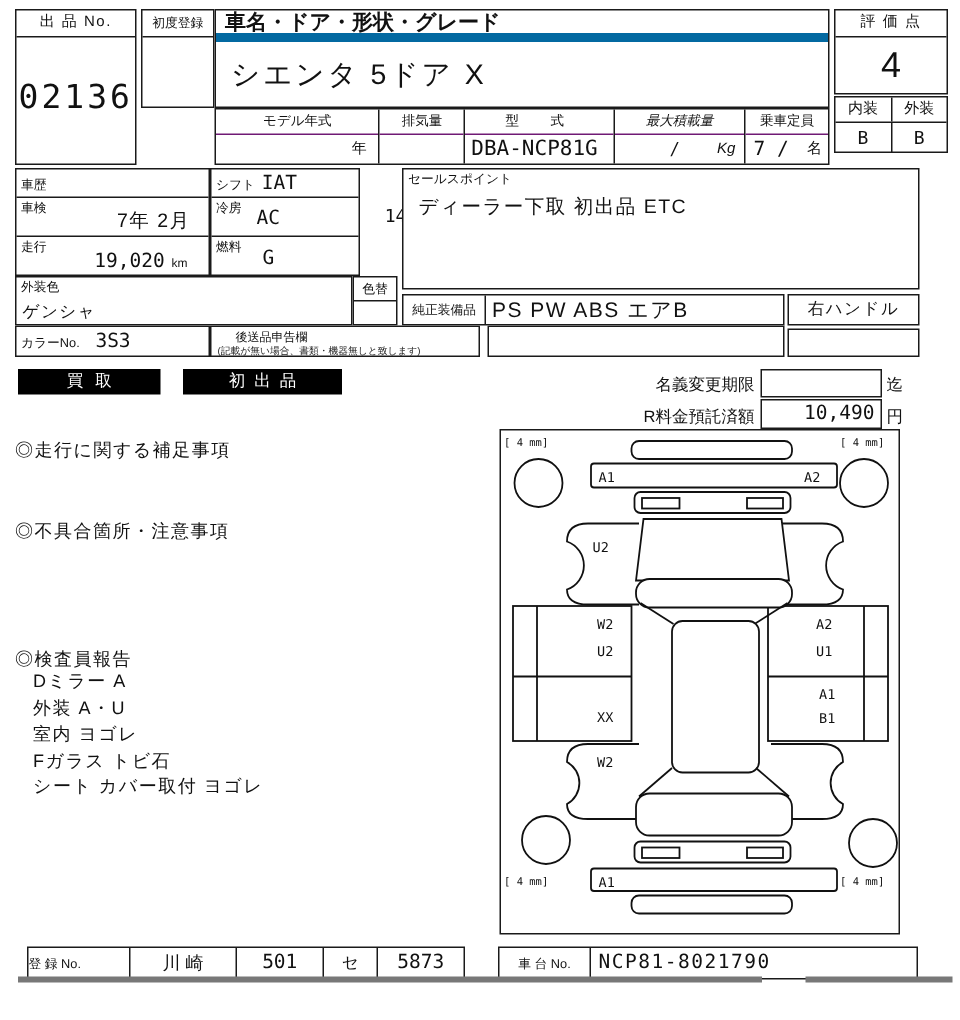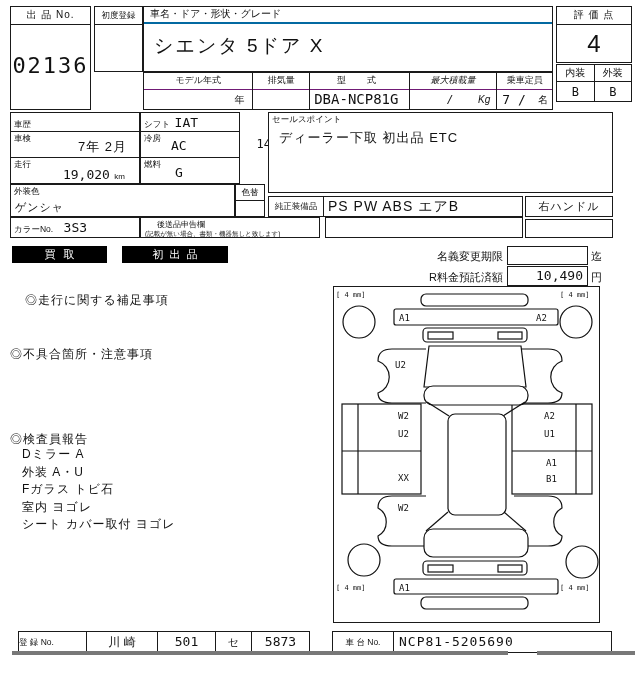--- a/index.html
+++ b/index.html
@@ -34,21 +34,21 @@
   <div class="box" style="left:10px;top:6px;width:81px;height:104px;">
     <div class="clab">出 品 No.</div>
     <div class="mono" style="text-align:center;margin-top:28px;font-size:22px;letter-spacing:2px;">02136</div>
   </div>
 
   <div class="box" style="left:94px;top:6px;width:49px;height:66px;">
     <div class="clab" style="font-size:8.5px;letter-spacing:0;">初度登録</div>
   </div>
 
   <div class="box" style="left:143px;top:6px;width:410px;height:66px;">
-    <div style="border-bottom:2px solid #0369a1;font-size:10px;height:15px;line-height:14px;padding-left:6px;">車名・ドア・形状・グレード</div>
+    <div style="border-bottom:6px solid #0369a1;font-size:14px;height:15px;line-height:14px;padding-left:6px;font-weight:bold;">車名・ドア・形状・グレード</div>
     <div style="font-size:19px;letter-spacing:2px;padding:9px 0 0 10px;font-weight:500;">シエンタ 5ドア  X</div>
   </div>
 
   <div class="specrow">
     <div class="spec-cell" style="width:110px;">
       <div class="sl">モデル年式</div>
       <div class="sv" style="text-align:right;padding-right:8px;font-size:10px;">年</div>
     </div>
     <div class="spec-cell" style="width:57px;">
       <div class="sl">排気量</div>
@@ -163,28 +163,28 @@
   <div class="nob" style="left:395px;top:249px;width:108px;text-align:right;font-size:11px;">名義変更期限</div>
   <div class="box" style="left:507px;top:246px;width:81px;height:19px;"></div>
   <div class="nob" style="left:591px;top:249px;font-size:11px;">迄</div>
 
   <div class="nob" style="left:395px;top:270px;width:108px;text-align:right;font-size:11px;">R料金預託済額</div>
   <div class="box" style="left:507px;top:266px;width:81px;height:20px;">
     <div class="mono" style="text-align:right;font-size:13px;line-height:18px;padding-right:4px;">10,490</div>
   </div>
   <div class="nob" style="left:591px;top:270px;font-size:11px;">円</div>
 
-  <div class="hdg" style="left:25px;top:292px;">◎走行に関する補足事項</div>
+  <div class="hdg" style="left:10px;top:292px;">◎走行に関する補足事項</div>
   <div class="hdg" style="left:10px;top:346px;">◎不具合箇所・注意事項</div>
   <div class="hdg" style="left:10px;top:431px;">◎検査員報告</div>
   <div class="nob" style="left:22px;top:446px;">
     <div class="insp-item">Dミラー A</div>
     <div class="insp-item">外装 A・U</div>
+    <div class="insp-item">室内 ヨゴレ</div>
     <div class="insp-item">Fガラス トビ石</div>
-    <div class="insp-item">室内 ヨゴレ</div>
     <div class="insp-item">シート カバー取付 ヨゴレ</div>
   </div>
 
   <div class="box" style="left:333px;top:286px;width:267px;height:337px;">
     <svg width="265" height="335" viewBox="0 0 265 335">
       <g stroke="#111" stroke-width="1.2" fill="none">
 
         <circle cx="25" cy="35" r="16"></circle>
         <circle cx="242" cy="35" r="16"></circle>
         <circle cx="30" cy="273" r="16"></circle>
@@ -245,19 +245,19 @@
   <div class="box" style="left:18px;top:631px;width:292px;height:22px;display:flex;">
     <div style="width:67px;border-right:1px solid #1a1a1a;font-size:8.5px;text-align:left;line-height:20px;">登 録 No.</div>
     <div style="width:70px;border-right:1px solid #1a1a1a;font-size:12px;text-align:center;line-height:20px;">川  崎</div>
     <div class="mono" style="width:57px;border-right:1px solid #1a1a1a;font-size:13px;text-align:center;line-height:20px;">501</div>
     <div style="width:35px;border-right:1px solid #1a1a1a;font-size:11px;text-align:center;line-height:20px;">セ</div>
     <div class="mono" style="flex:1;font-size:13px;text-align:center;line-height:20px;">5873</div>
   </div>
 
   <div class="box" style="left:332px;top:631px;width:280px;height:22px;display:flex;">
     <div style="width:60px;border-right:1px solid #1a1a1a;font-size:8.5px;text-align:center;line-height:20px;">車 台 No.</div>
-    <div class="mono" style="flex:1;font-size:13px;line-height:20px;padding-left:5px;letter-spacing:1px;">NCP81-5205690</div>
+    <div class="mono" style="flex:1;font-size:13px;line-height:20px;padding-left:5px;letter-spacing:1px;">NCP81-8021790</div>
   </div>
 
   <div class="grayrule" style="left:12px;top:651px;width:496px;"></div>
   <div class="grayrule" style="left:537px;top:651px;width:98px;"></div>
 
 </div>
 
 </body></html>

